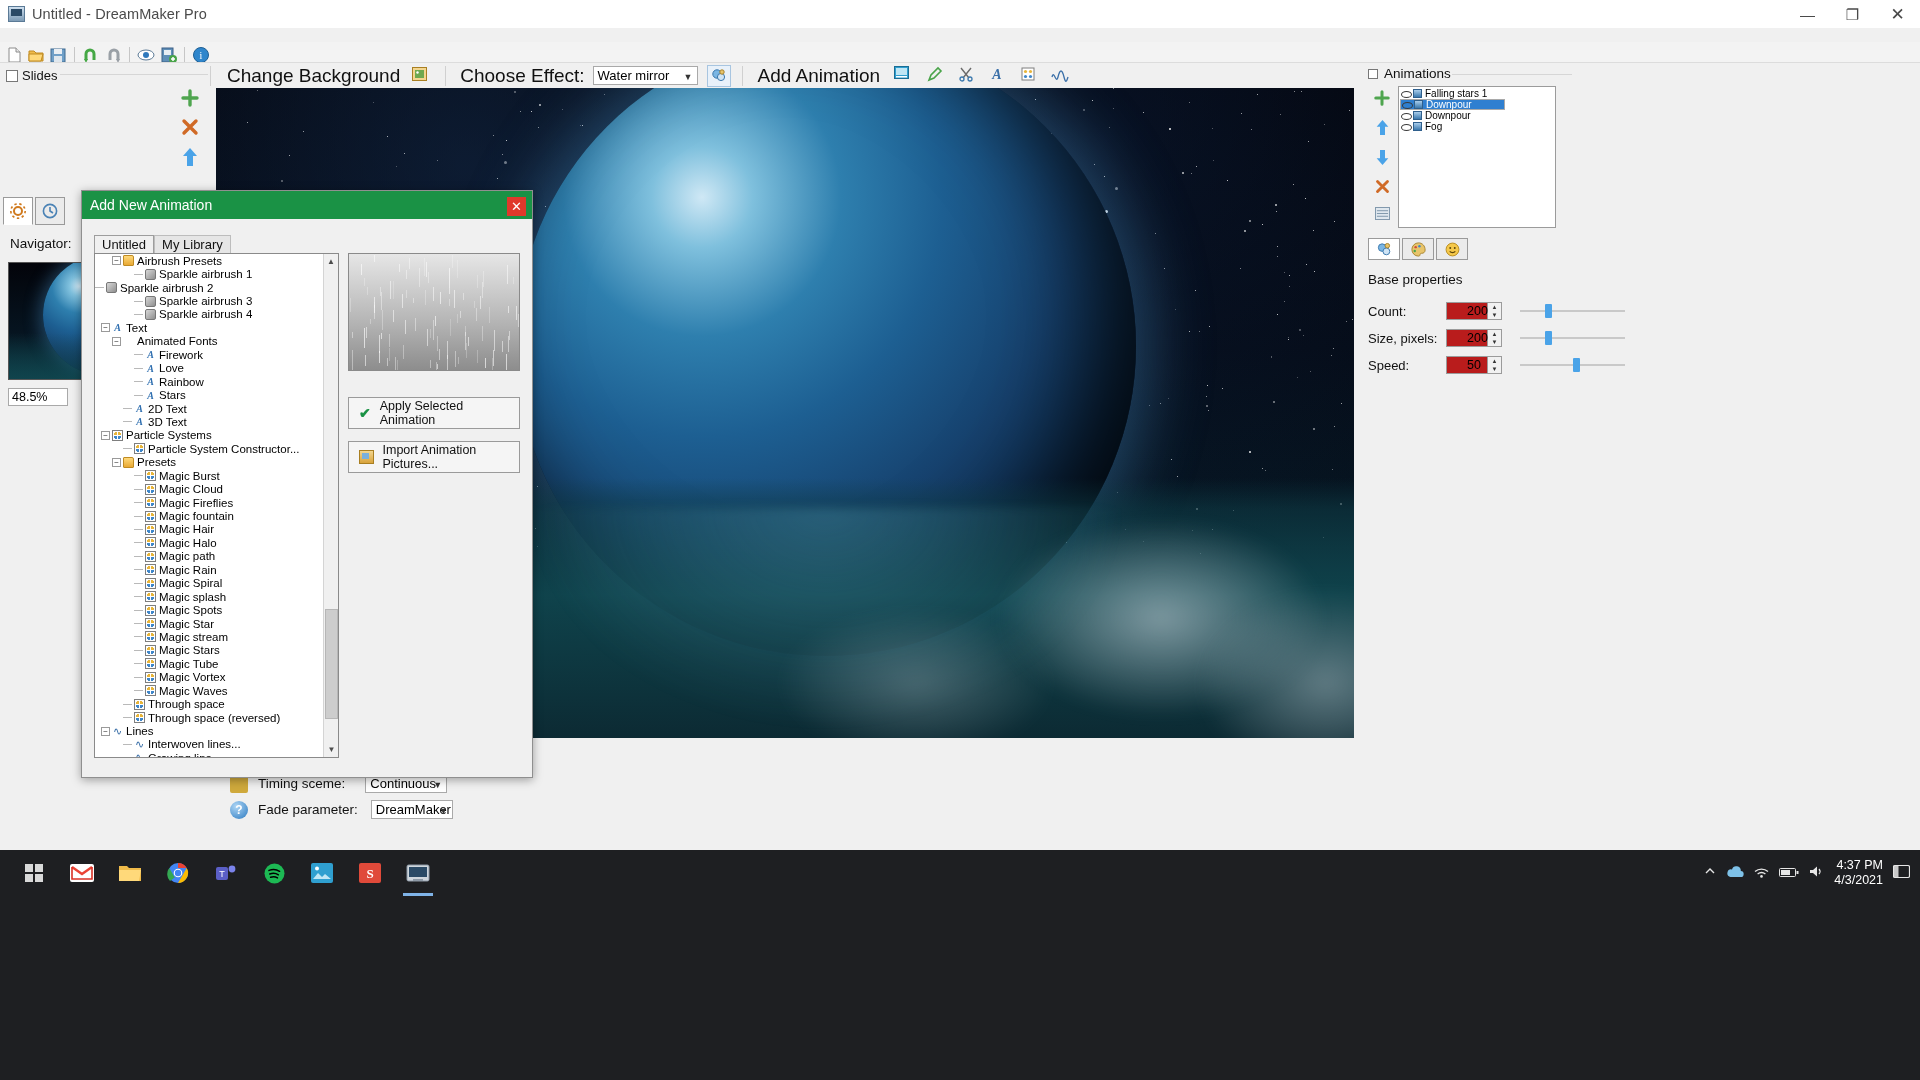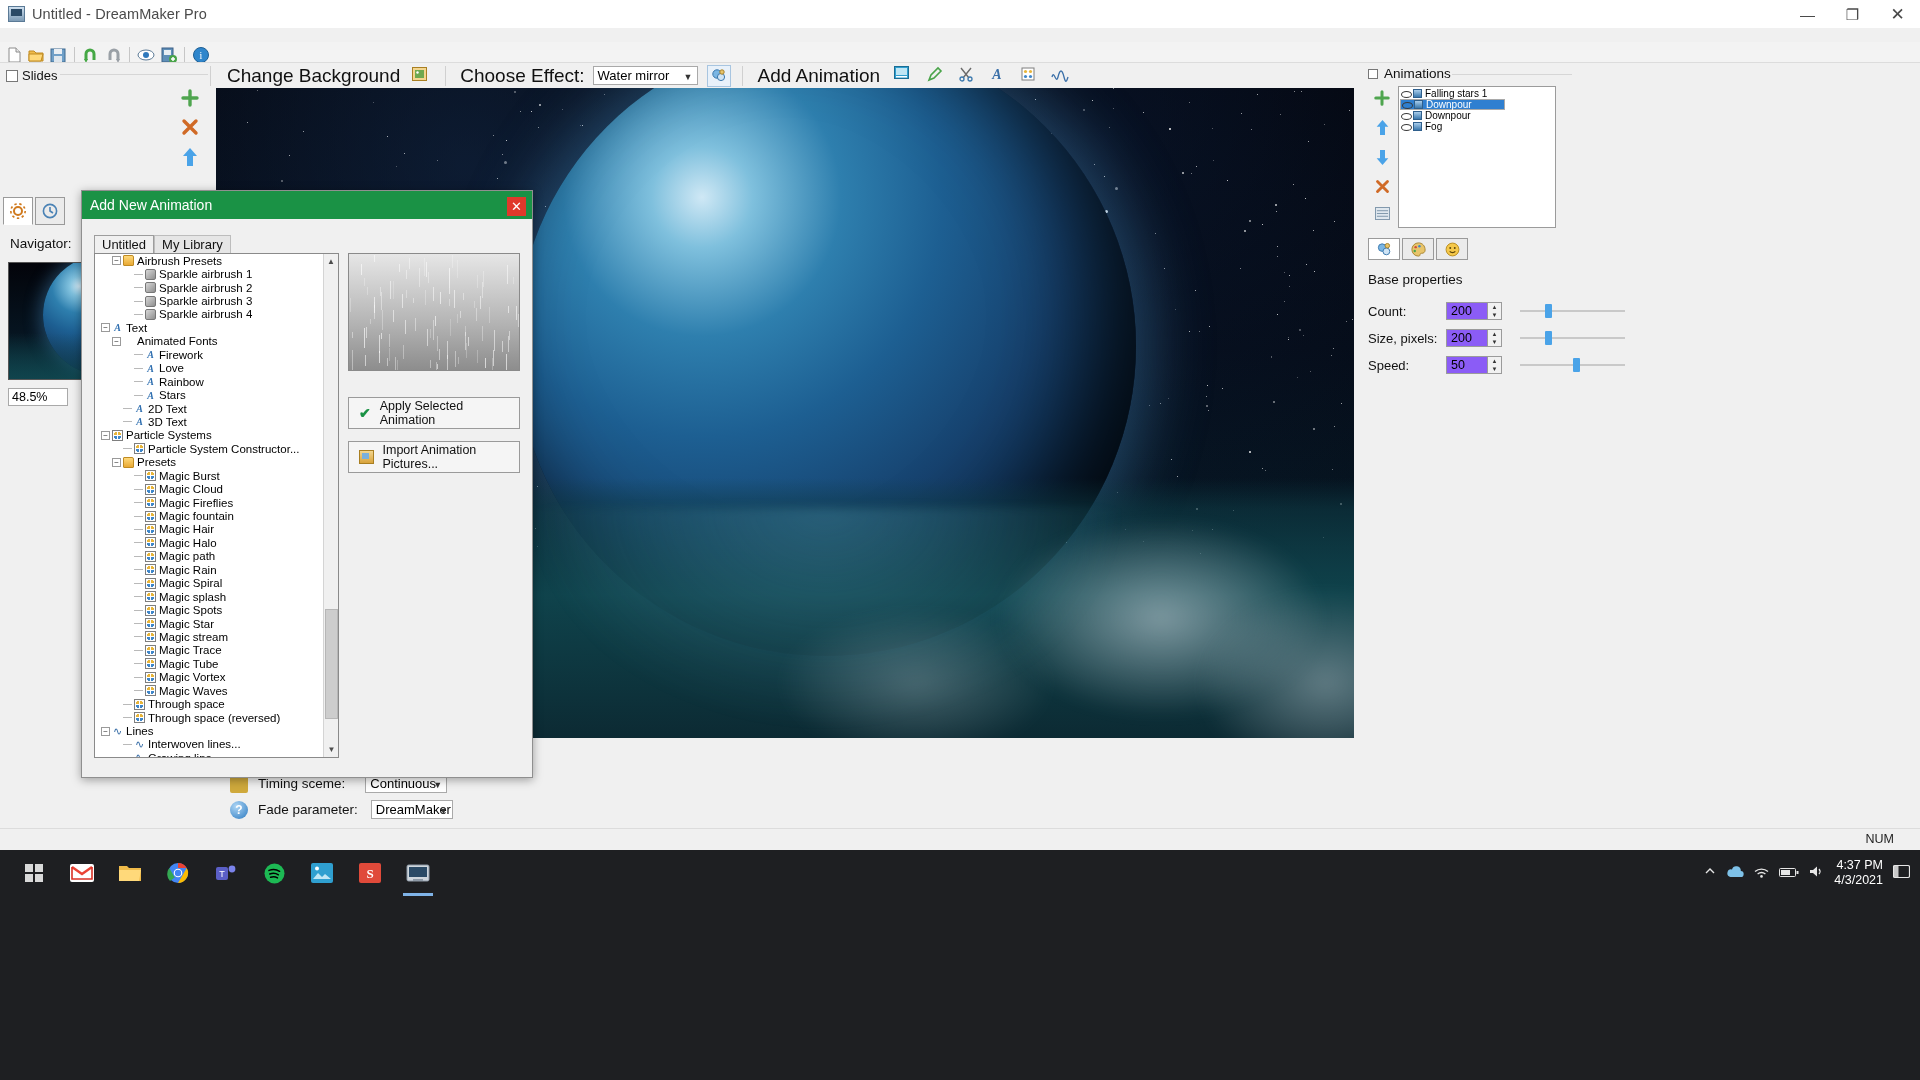--- a/index.html
+++ b/index.html
@@ -212,22 +212,22 @@
   }
   .prop-tab {
     width: 32px; height: 22px; border: 1px solid #9a9a9a; background: #ebebeb;
     display: flex; align-items: center; justify-content: center;
   }
   .prop-tab.active { background: #fff; }
   .prop-head { position: absolute; left: 6px; top: 210px; font-size: 13.5px; color: #111; }
   .prop-row { position: absolute; display: flex; align-items: center; }
   .prop-name { font-size: 13px; color: #111; width: 78px; }
   .spin {
-    width: 42px; height: 18px; background: #8b5cf6; border: 1px solid #9b9b9b;
-    font-size: 12.5px; display: flex; align-items: center; padding-left: 4px;
+    width: 42px; height: 18px; background: #b91c1c; border: 1px solid #9b9b9b;
+    font-size: 12.5px; display: flex; align-items: center; padding-left: 20px;
   }
   .spinbtns {
     width: 14px; height: 18px; border: 1px solid #9b9b9b; border-left: none;
     background: #f1f1f1; display: flex; flex-direction: column;
   }
   .spinbtns i {
     flex: 1; display: flex; align-items: center; justify-content: center;
     font-size: 6px; font-style: normal; color: #333;
   }
   .slider { position: relative; width: 105px; height: 18px; }
@@ -1119,23 +1119,20 @@
           </span>
           <span style="width:18px"></span>
           <span class="slider">
             <span class="track"></span>
             <span class="knob" style="left:50%"></span>
           </span>
         </div>
       </div>
   </div>
 
-  <div class="statusbar">
-    <span class="numlock">NUM</span>
-  </div>
 
   <div class="dialog">
     <div class="dlg-head">
       <span>Add New Animation</span>
       <span class="dlg-close">✕</span>
     </div>
 
     <div class="dlg-tabs">
       <div class="dlg-tab active">Untitled</div>
       <div class="dlg-tab">My Library</div>
@@ -1146,21 +1143,21 @@
           <div class="trow" style="padding-left:17px">
             <span class="tog">−</span>
             <span class="ticon ic-folder"></span>
             <span>Airbrush Presets</span>
           </div>
           <div class="trow" style="padding-left:39px">
             <span class="tdash"></span>
             <span class="ticon ic-brush"></span>
             <span>Sparkle airbrush 1</span>
           </div>
-          <div class="trow" style="padding-left:39px">
+          <div class="trow" style="">
             <span class="tdash"></span>
             <span class="ticon ic-brush"></span>
             <span>Sparkle airbrush 2</span>
           </div>
           <div class="trow" style="padding-left:39px">
             <span class="tdash"></span>
             <span class="ticon ic-brush"></span>
             <span>Sparkle airbrush 3</span>
           </div>
           <div class="trow" style="padding-left:39px">
@@ -1284,21 +1281,21 @@
             <span>Magic Star</span>
           </div>
           <div class="trow" style="padding-left:39px">
             <span class="tdash"></span>
             <span class="ticon ic-part"></span>
             <span>Magic stream</span>
           </div>
           <div class="trow" style="padding-left:39px">
             <span class="tdash"></span>
             <span class="ticon ic-part"></span>
-            <span>Magic Trace</span>
+            <span>Magic Stars</span>
           </div>
           <div class="trow" style="padding-left:39px">
             <span class="tdash"></span>
             <span class="ticon ic-part"></span>
             <span>Magic Tube</span>
           </div>
           <div class="trow" style="padding-left:39px">
             <span class="tdash"></span>
             <span class="ticon ic-part"></span>
             <span>Magic Vortex</span>

